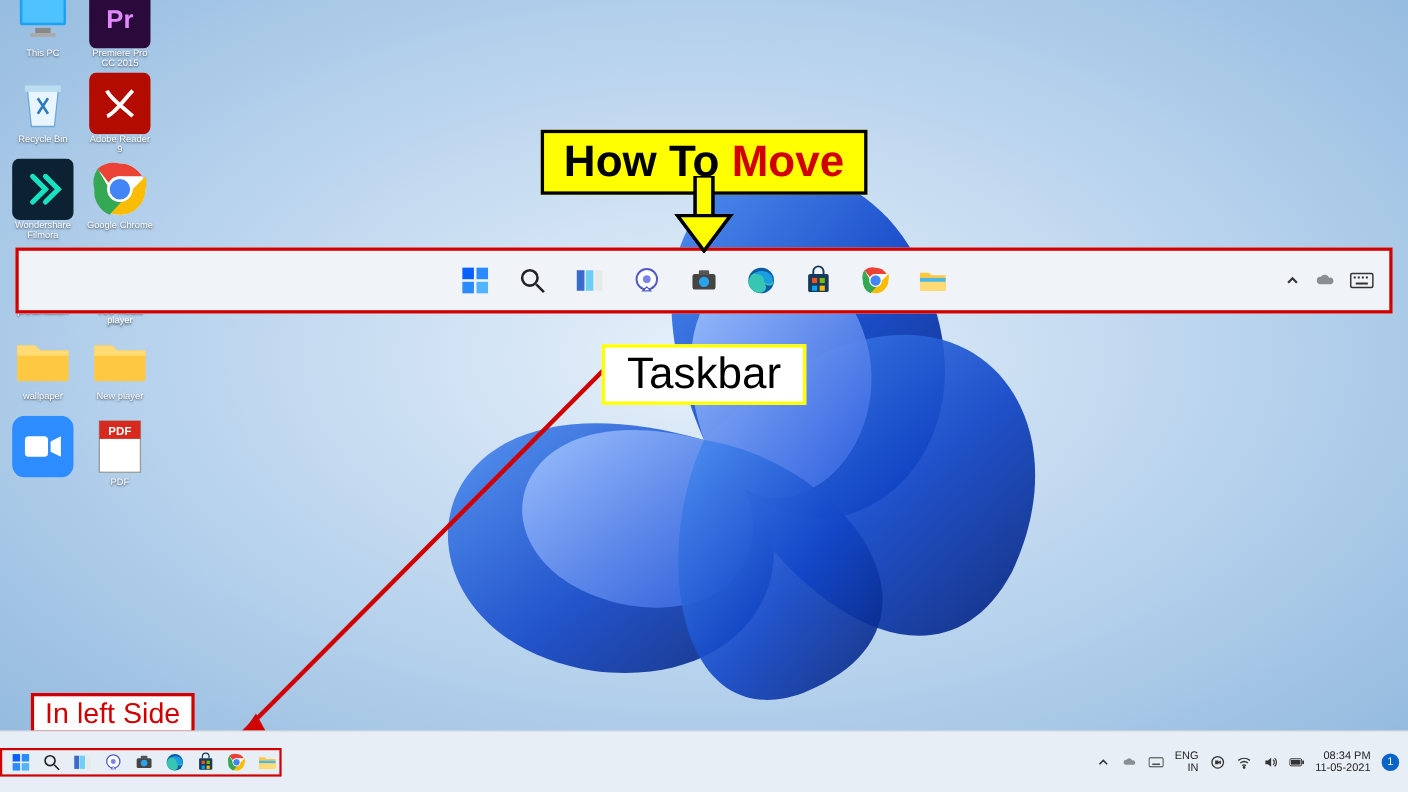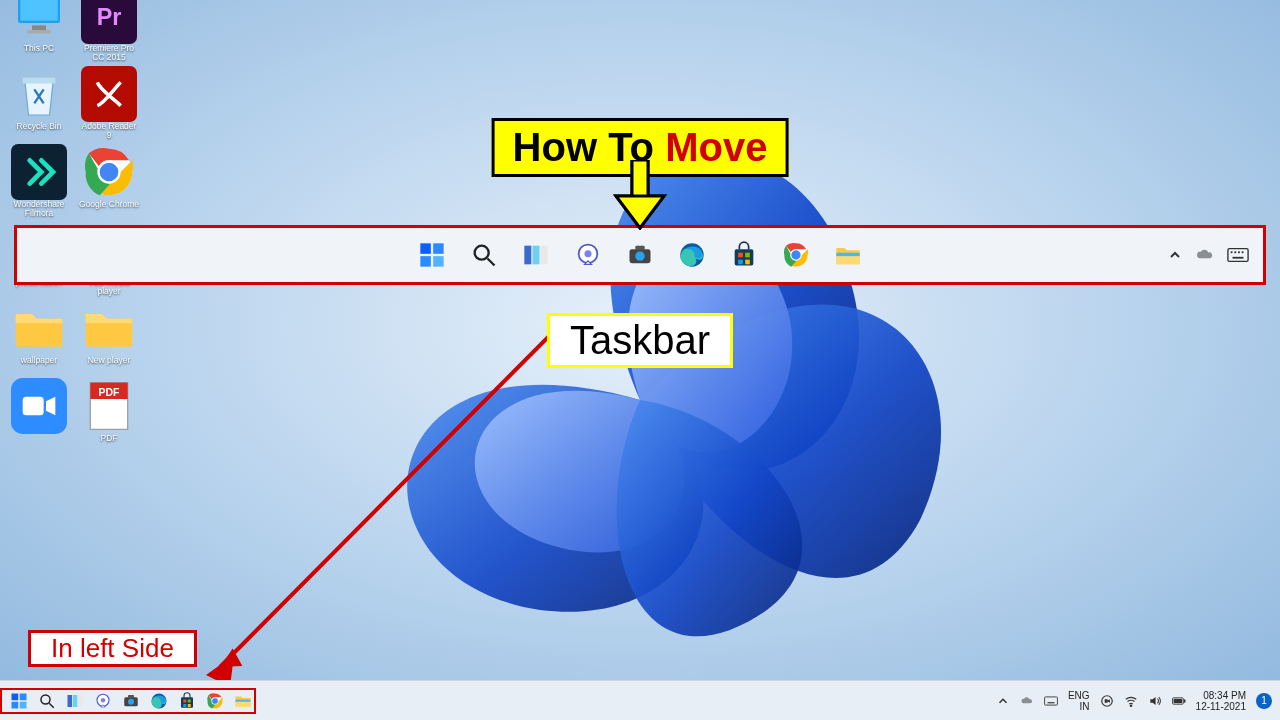--- a/index.html
+++ b/index.html
@@ -15,32 +15,32 @@
   .desktop-icon { display: flex; flex-direction: column; align-items: center; text-align: center; cursor: pointer; }
   .desktop-icon .icon-box { width: 56px; height: 36px; display:flex; align-items:flex-end; justify-content:center;}
   .desktop-icon .label { color: #fff; font-size: 8.5px; text-shadow: 0 1px 2px rgba(0,0,0,.7); margin-top: 0; line-height: 1.1; max-width: 60px; word-wrap: break-word; }
 
   
   .callout-title { position:absolute; left:50%; top:78px; transform:translateX(-50%); background:#ffff00; border:3px solid #000; padding:4px 18px; font-size:40px; font-weight:700; z-index:20; font-family: Arial, sans-serif; margin-top: 40px;}
   .callout-title .red { color:#d10000; }
   .arrow-down { position:absolute; left:50%; top:160px; transform:translateX(-50%); z-index:20; }
   .arrow-down svg { filter: drop-shadow(0 0 0 #000);}
   .callout-taskbar { position:absolute; left:50%; top:313px; transform:translateX(-50%); background:#fff; border:3px solid #ffff00; padding:2px 20px; font-size:40px; font-weight:500; z-index:20; font-family: Arial, sans-serif;}
-  .callout-leftside { position:absolute; left:28px; top:630px; background:#fff; border:3px solid #d10000; padding:0px 20px; font-size:26px; color:#d10000; font-weight:500; z-index:20; font-family: Arial, sans-serif;}
+  .callout-leftside { position:absolute; left:28px; top:630px; background:#fff; border:3px solid #d10000; padding:0px 10px; font-size:26px; color:#d10000; font-weight:500; z-index:20; font-family: Arial, sans-serif;}
   .diag-arrow { position:absolute; left:200px; top:315px; z-index:19; }
 
   
   .center-taskbar { position:absolute; left:14px; right:14px; top:225px; height:60px; background:#f0f4f9; border:3px solid #d10000; display:flex; align-items:center; z-index:18;}
   .center-taskbar .apps { margin:0 auto; display:flex; gap:24px; align-items:center;}
   .center-taskbar .tray { position:absolute; right:14px; display:flex; gap:12px; align-items:center;}
   .tb-icon { width:28px; height:28px; display:flex; align-items:center; justify-content:center;}
   .tb-icon svg { width:28px; height:28px;}
 
   
-  .bottom-taskbar { position:absolute; bottom:0; left:0; right:0; height:40px; background:#e8eef5; display:flex; align-items:center; z-index:30; border-top:1px solid rgba(0,0,0,.1);}
+  .bottom-taskbar { position:absolute; bottom:0; left:0; right:0; height:56px; background:#e8eef5; display:flex; align-items:center; z-index:30; border-top:1px solid rgba(0,0,0,.1);}
   .bottom-taskbar .left { display:flex; gap:6px; align-items:center; padding-left:6px; border:2px solid #d10000;}
   .bottom-taskbar .left .tb-icon, .bottom-taskbar .left .tb-icon svg { width:22px; height:22px; padding:1px;}
   .bottom-taskbar .systray { margin-left:auto; display:flex; align-items:center; gap:10px; padding-right:8px; font-size:10px; color:#222;}
   .bottom-taskbar .systray .stack { display:flex; flex-direction:column; align-items:flex-end; line-height:1.1;}
   .bottom-taskbar .systray svg { width:14px; height:14px; color:#333;}
   .tray-icon { display:flex; align-items:center;}
   .notif-dot { width:16px; height:16px; border-radius:50%; background:#0a63c9; color:#fff; font-size:10px; display:flex; align-items:center; justify-content:center;}
 
   
   .folder-shape{ fill:#ffc843;}
@@ -433,19 +433,19 @@
       </div>
     <div class="tray-icon">
         <svg viewBox="0 0 26 14" width="20" height="12">
           <rect x="1" y="1" width="20" height="12" rx="2" fill="none" stroke="#333" stroke-width="1.6"></rect>
           <rect x="22" y="4" width="3" height="6" fill="#333"></rect>
           <rect x="3" y="3" width="16" height="8" fill="#333"></rect>
         </svg>
       </div>
     <div class="stack">
       <span>08:34 PM</span>
-      <span>12-11-2021</span>
+      <span>11-05-2021</span>
     </div>
     <div class="notif-dot">
         <span>1</span>
       </div>
   </div>
 </div>
 
 </body></html>

